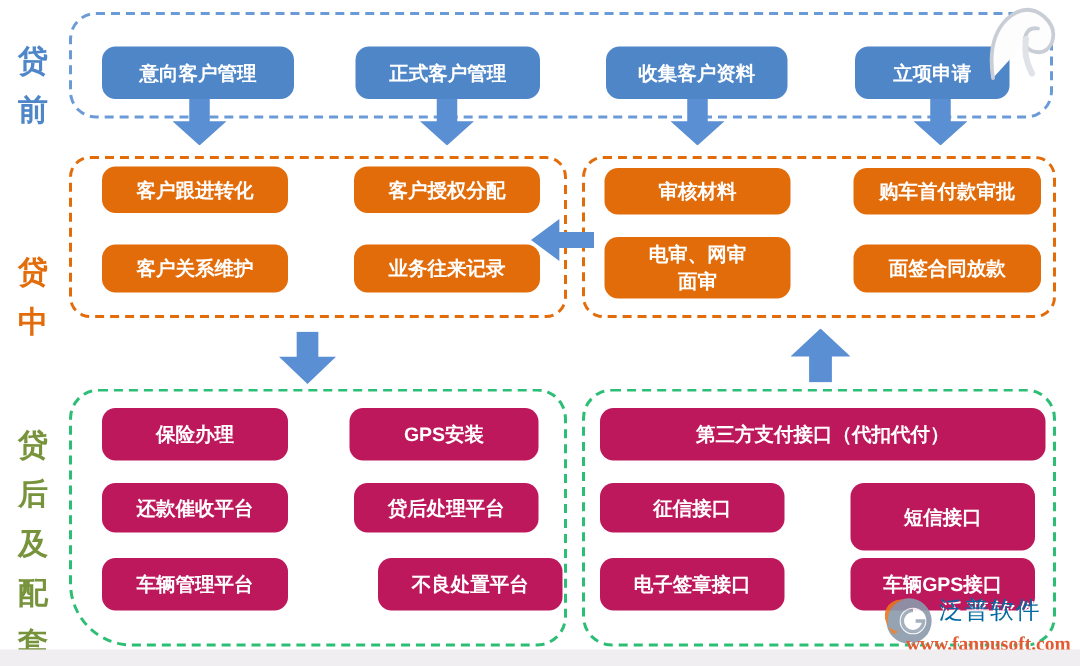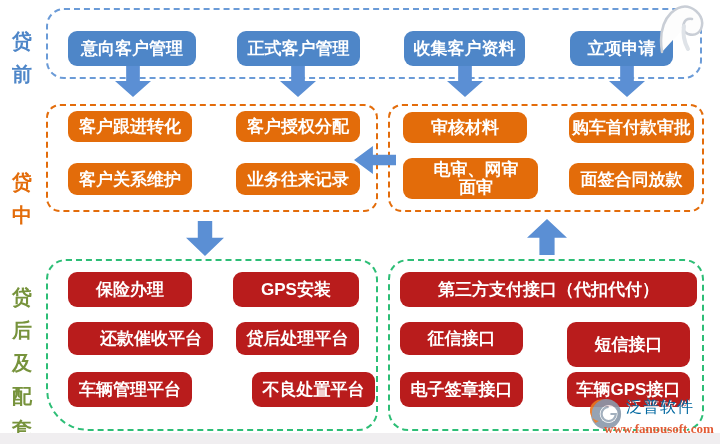--- a/index.html
+++ b/index.html
@@ -30,34 +30,34 @@
   }
   .vlabel.blue   { color: #4e86c8; }
   .vlabel.orange { color: #e36c0a; margin-top: 33px; }
   .vlabel.green  { color: #77933c; }
   .btn {
     position: absolute;
     display: flex;
     align-items: center;
     justify-content: center;
     color: #ffffff;
-    font-size: 17px;
+    font-size: 13px;
     font-weight: bold;
     border-radius: 9px;
     text-align: center;
     white-space: nowrap;
   }
   .btn.blue   { background: #4e86c8; }
   .btn.orange { background: #e36c0a; }
-  .btn.green  { background: #b91c1c; }
+  .btn.green  { background: #be185d; }
   .arrow { position: absolute; background: #5b8fd4; }
   .arrow-down { clip-path: polygon(31% 0, 69% 0, 69% 48%, 100% 48%, 50% 100%, 0 48%, 31% 48%); }
   .arrow-up   { clip-path: polygon(50% 0, 100% 52%, 69% 52%, 69% 100%, 31% 100%, 31% 52%, 0 52%); }
   .arrow-left { clip-path: polygon(0 50%, 45% 0, 45% 31%, 100% 31%, 100% 69%, 45% 69%, 45% 100%); }
-  .two-line { line-height: 18px; white-space: normal; padding-left: 11px; }
+  .two-line { line-height: 18px; white-space: normal; }
   #footer-bar {
     position: absolute;
     left: 0; top: 433; width: 720px; height: 11px;
     background: #f0eef0;
     top: 433px;
   }
   #page-curl { position: absolute; left: 658px; top: 4px; width: 50px; height: 52px; }
   #watermark { position: absolute; left: 590px; top: 395px; width: 128px; height: 42px; }
   #wm-logo { position: absolute; left: 0; top: 3px; width: 32px; height: 32px; opacity: 0.9; }
   #wm-brand {
@@ -115,21 +115,21 @@
   <div class="btn orange" style="left:569px; top:163px; width:125px; height:32px;">面签合同放款</div>
 
   <div class="arrow arrow-left" style="left:354px; top:146px; width:42px; height:28px;"></div>
 
   <div class="arrow arrow-down" style="left:186px; top:221px; width:38px; height:35px;"></div>
 
   <div class="arrow arrow-up" style="left:527px; top:219px; width:40px; height:36px;"></div>
 
   <div class="btn green" style="left:68px;  top:272px; width:124px; height:35px;">保险办理</div>
   <div class="btn green" style="left:233px; top:272px; width:126px; height:35px;text-align:right;">GPS安装</div>
-  <div class="btn green" style="left:68px;  top:322px; width:124px; height:33px;padding-left:21px;">还款催收平台</div>
+  <div class="btn green" style="left:68px;  top:322px; width:124px; height:33px;">还款催收平台</div>
   <div class="btn green" style="left:236px; top:322px; width:123px; height:33px;">贷后处理平台</div>
   <div class="btn green" style="left:68px;  top:372px; width:124px; height:35px;">车辆管理平台</div>
   <div class="btn green" style="left:252px; top:372px; width:123px; height:35px;">不良处置平台</div>
 
   <div class="btn green" style="left:400px; top:272px; width:297px; height:35px;">第三方支付接口（代扣代付）</div>
   <div class="btn green" style="left:400px; top:322px; width:123px; height:33px;">征信接口</div>
   <div class="btn green" style="left:567px; top:322px; width:123px; height:45px;">短信接口</div>
   <div class="btn green" style="left:400px; top:372px; width:123px; height:35px;">电子签章接口</div>
   <div class="btn green" style="left:567px; top:372px; width:123px; height:35px;">车辆GPS接口</div>
 

